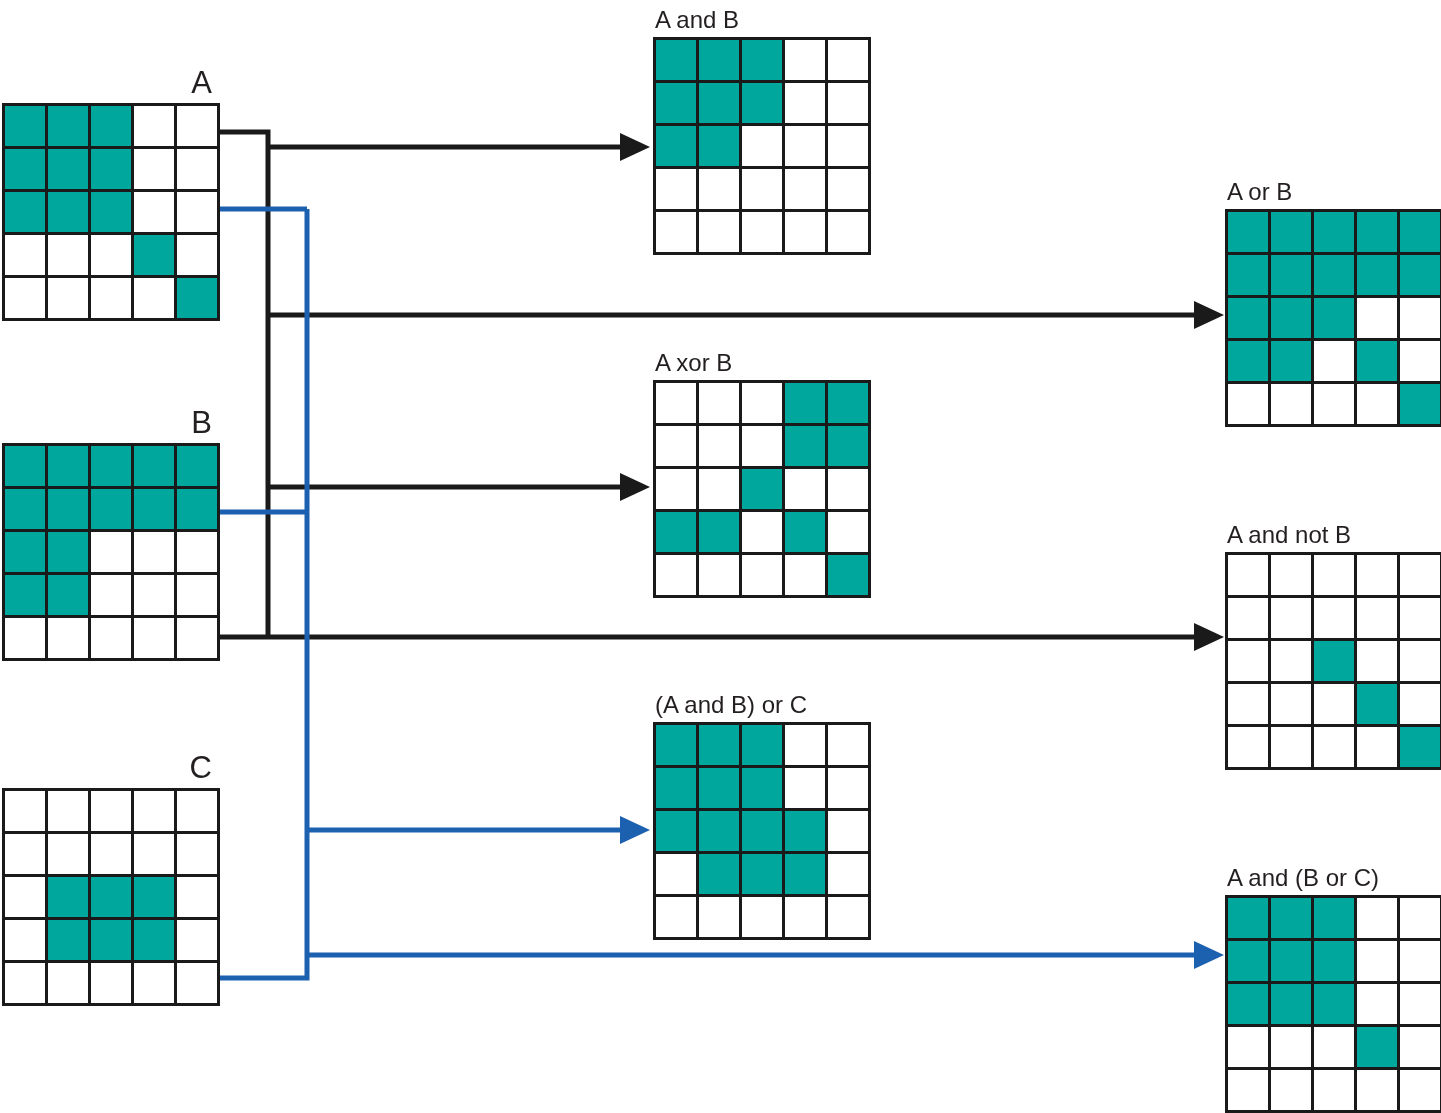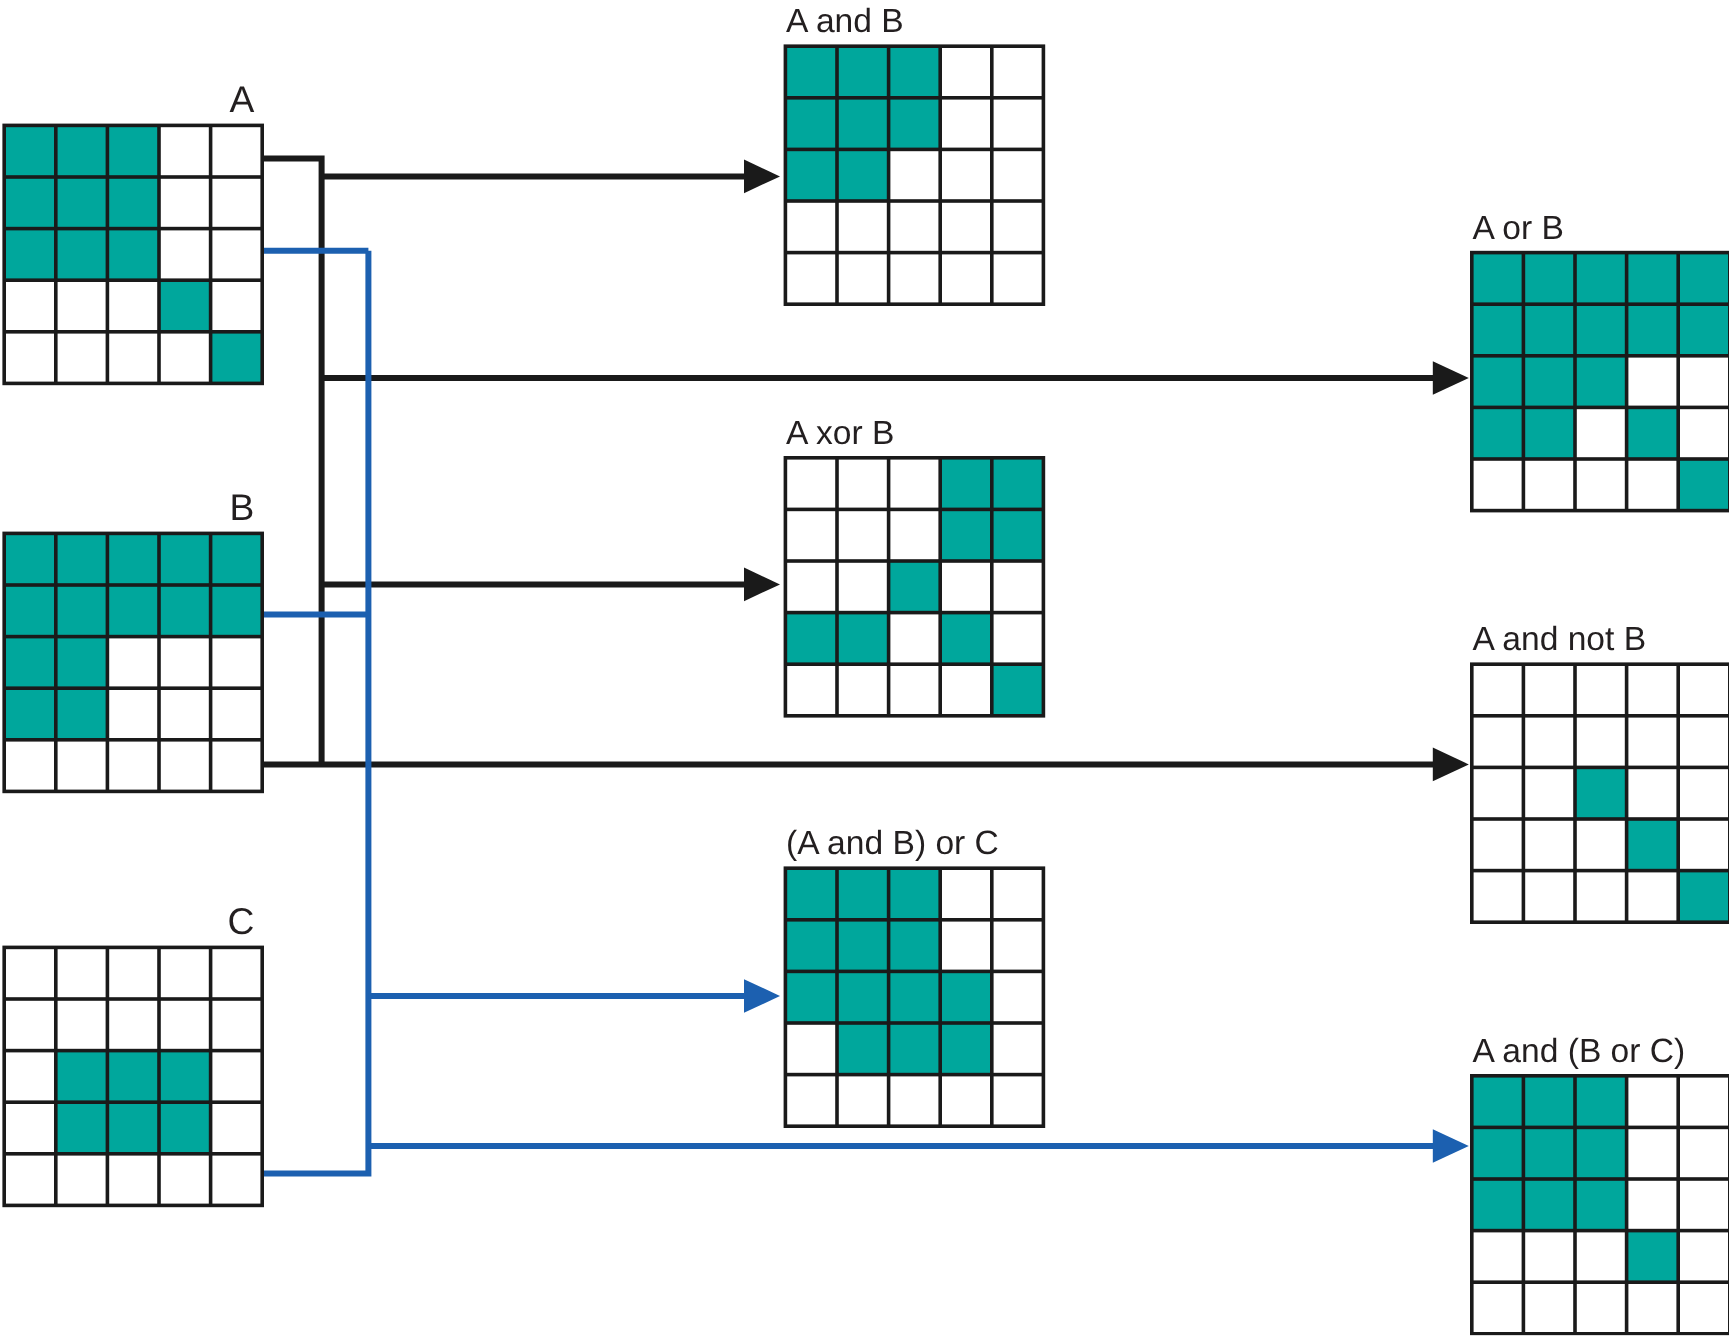--- a/index.html
+++ b/index.html
@@ -13,21 +13,21 @@
     display:grid;
     grid-template-columns:repeat(5,40px);
     grid-template-rows:repeat(5,40px);
     gap:3px;padding:3px;width:max-content;
     background:var(--line,#1a1a1a);
   }
   .cell{background:var(--empty,#ffffff);}
   .cell.filled{background:var(--teal,#00a79c);}
   .grid-label{
     position:absolute;bottom:100%;margin-bottom:5px;
-    font-size:28px;line-height:1;white-space:nowrap;
+    font-size:24px;line-height:1;white-space:nowrap;
     color:var(--text,#231f20);
   }
   .input .grid-label{right:8px;font-size:31px;}
   .output .grid-label{left:2px;}
   
   .pos-a{left:2px;top:103px;}
   .pos-b{left:2px;top:443px;}
   .pos-c{left:2px;top:788px;}
   .pos-and{left:653px;top:37px;}
   .pos-xor{left:653px;top:380px;}

